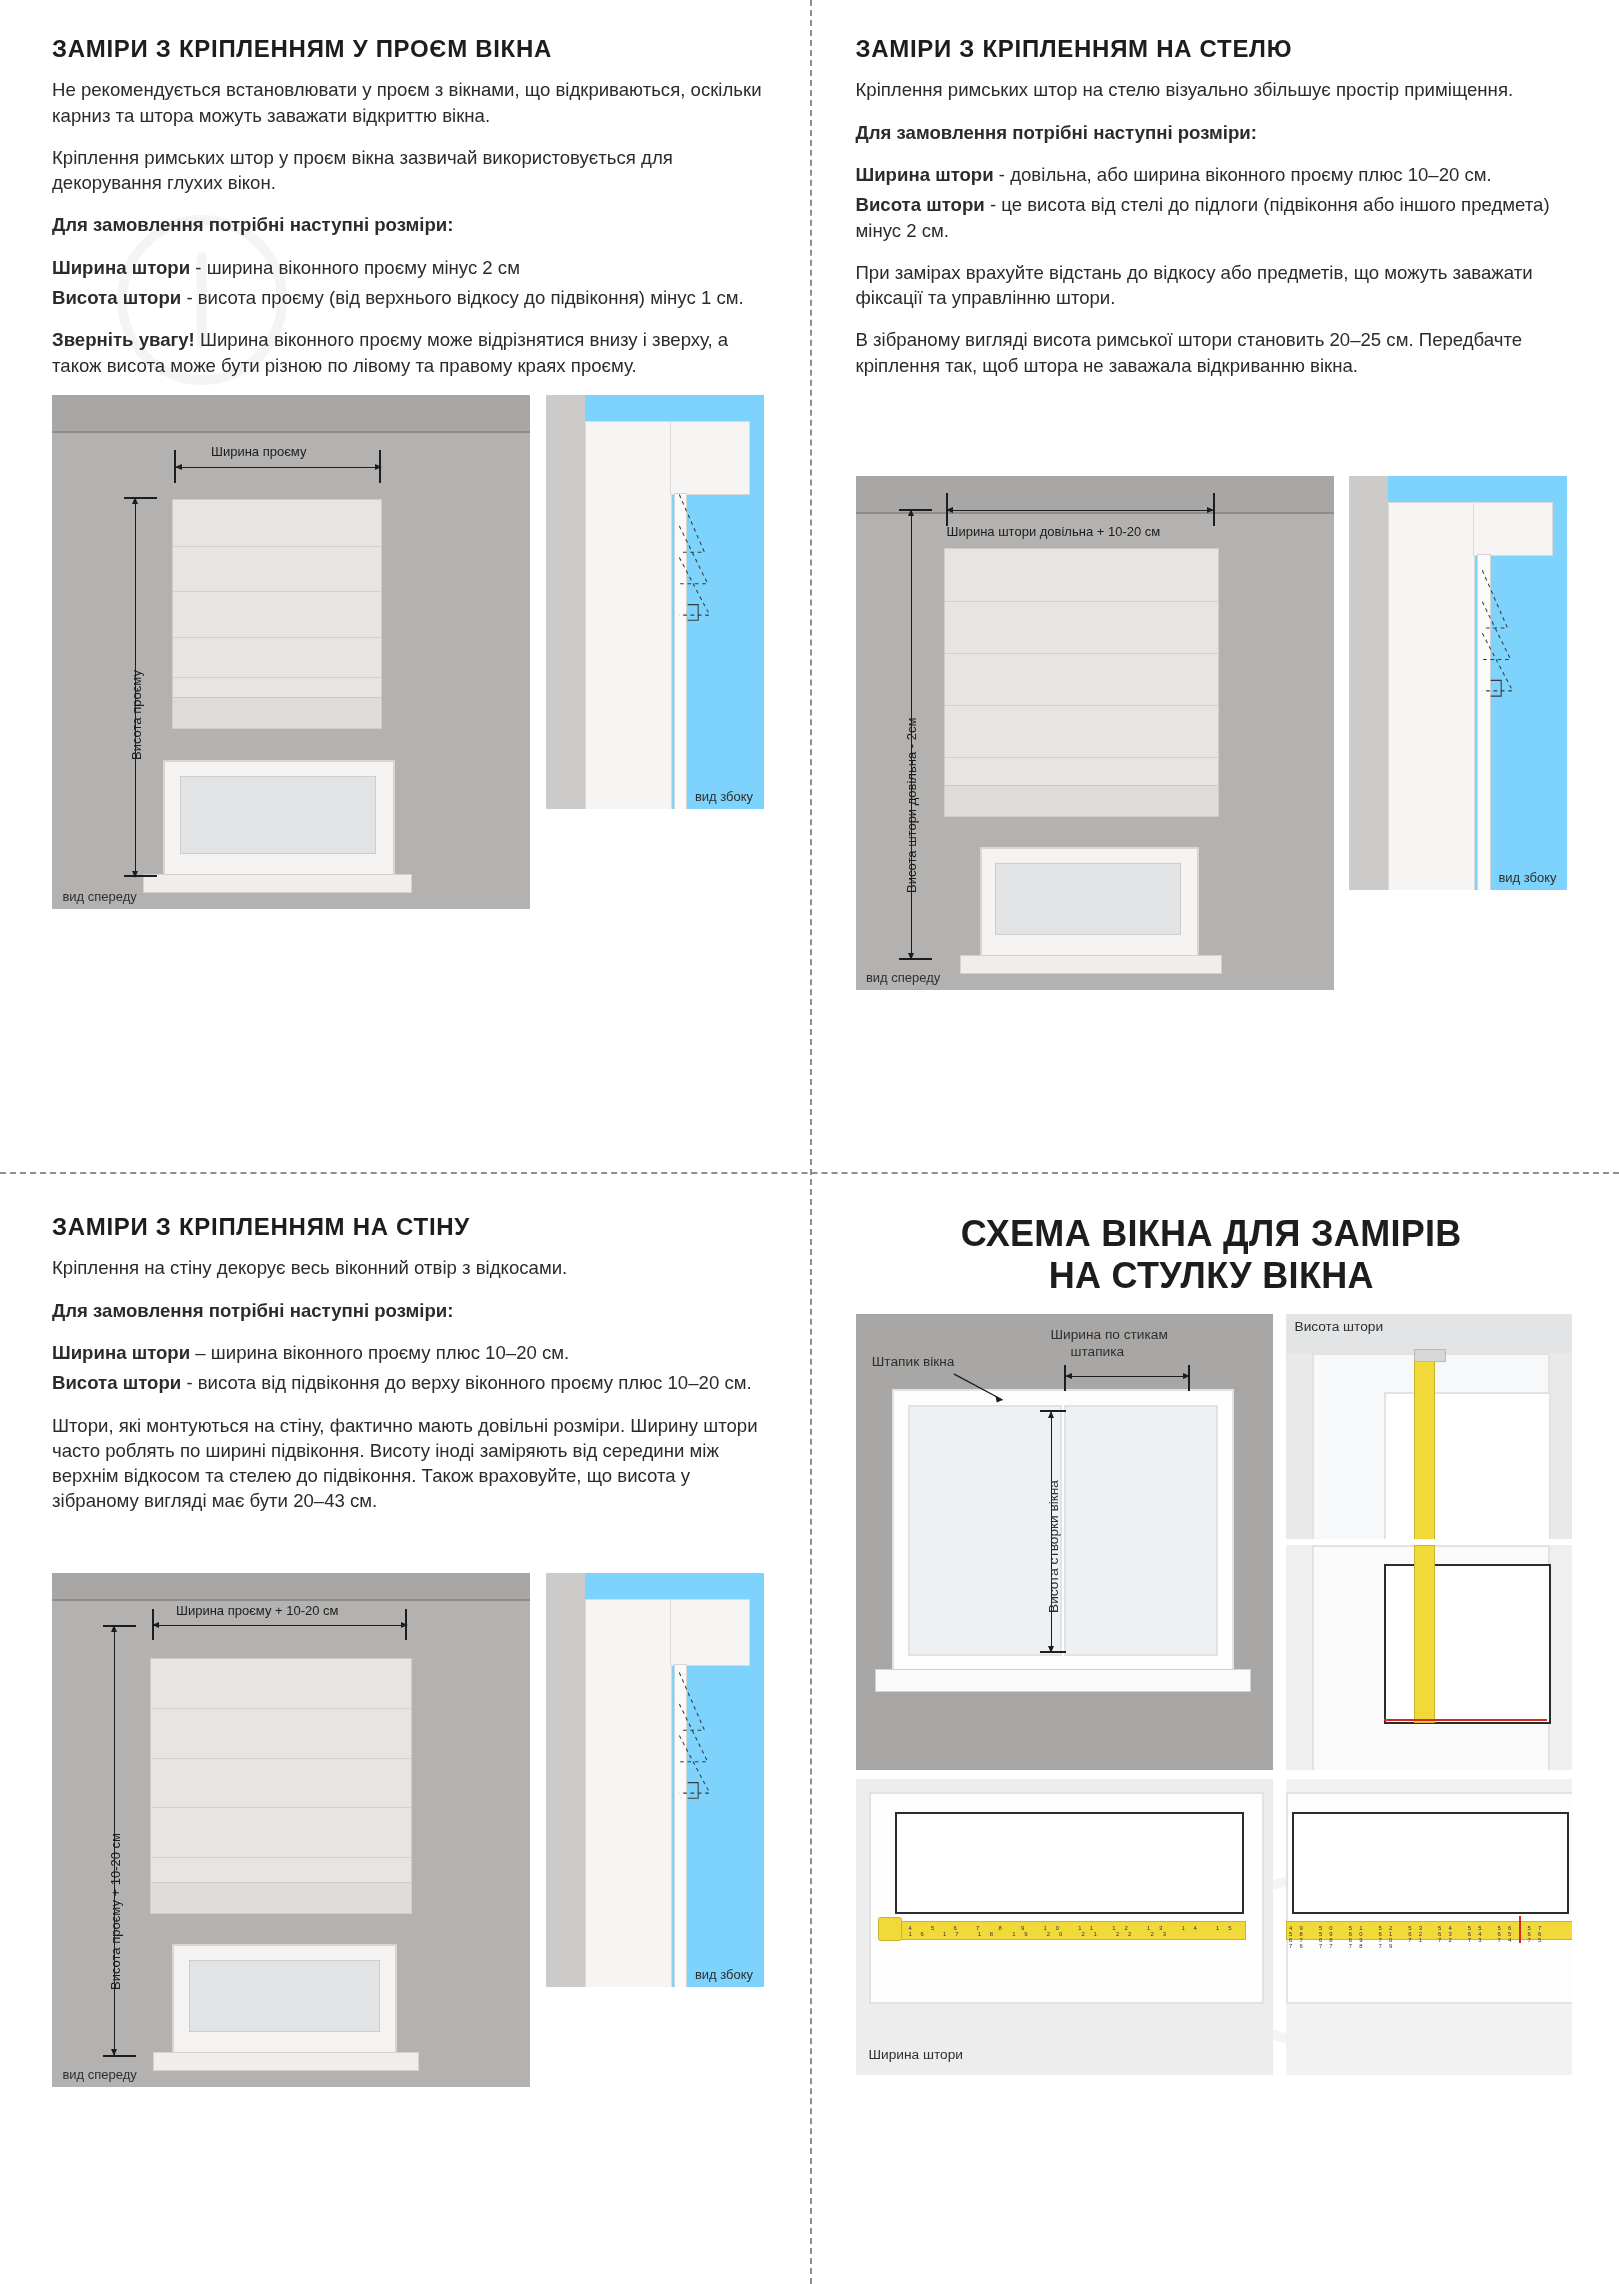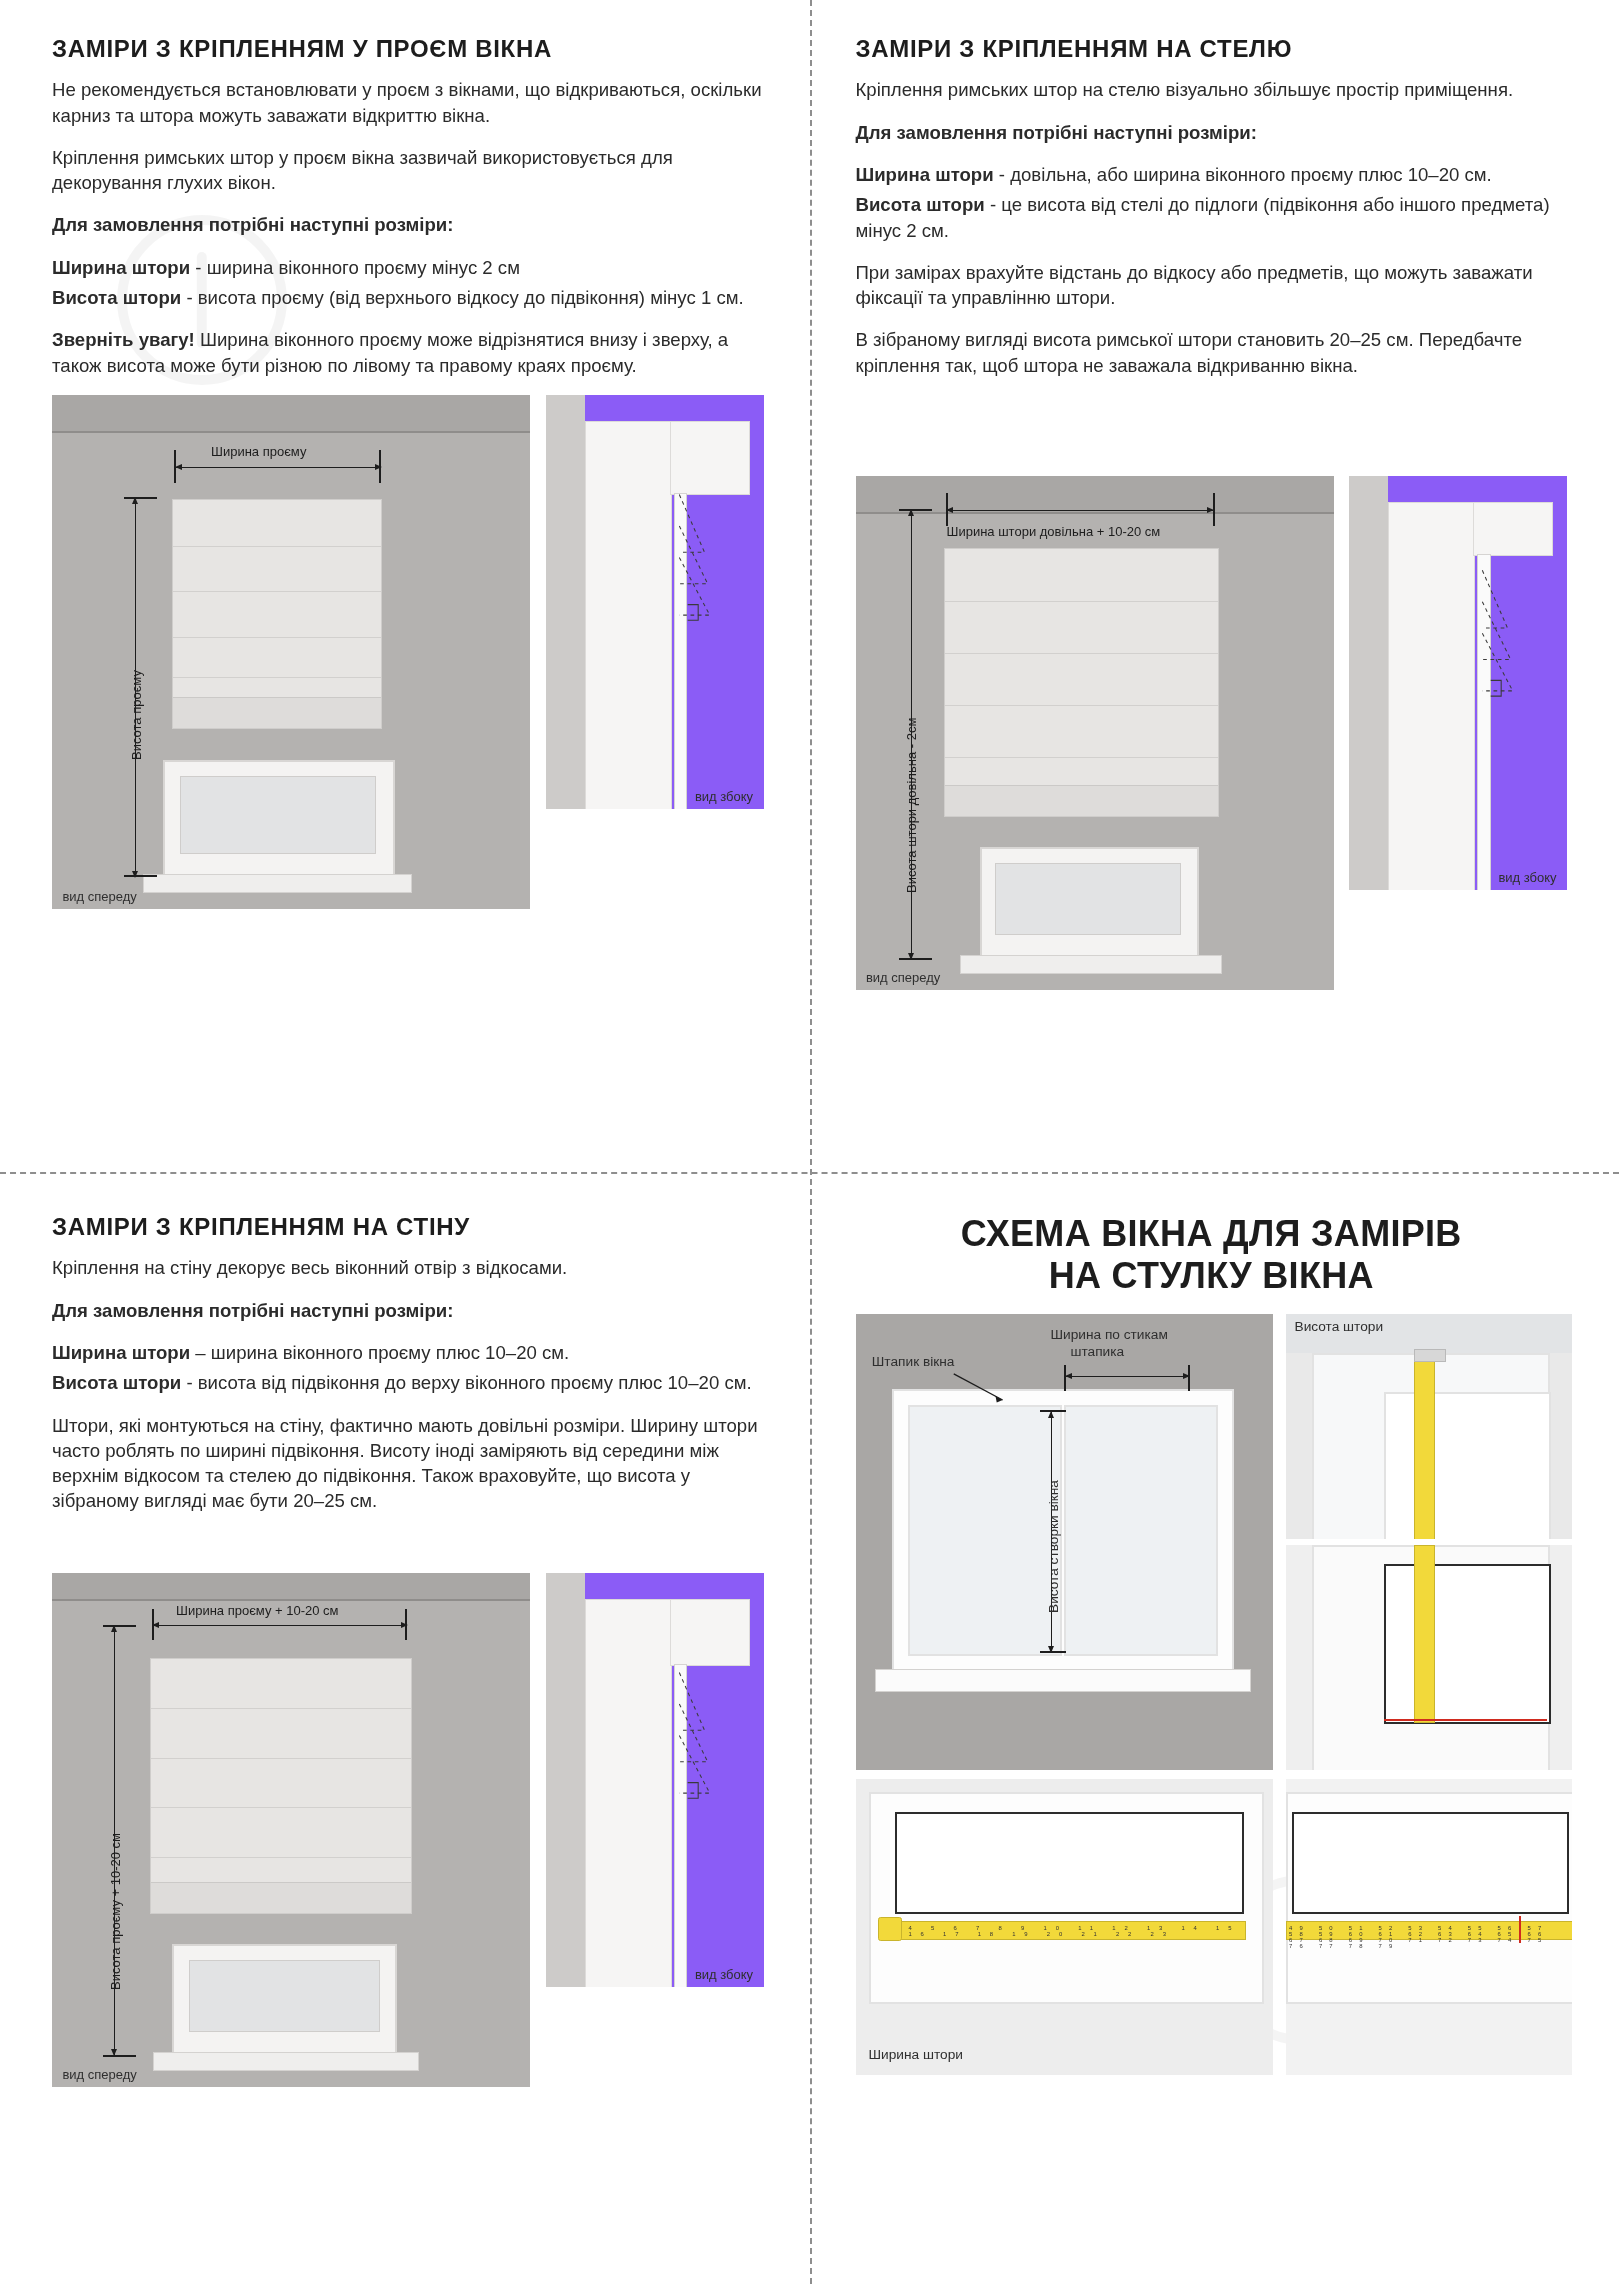--- a/index.html
+++ b/index.html
@@ -95,21 +95,21 @@
   }
   .illus-front {
     position: relative;
     background: #b4b2b0;
     flex: 0 0 478px;
     height: 514px;
     overflow: hidden;
   }
   .illus-side {
     position: relative;
-    background: #8b5cf6;
+    background: #7dd3fc;
     flex: 1 1 auto;
     height: 414px;
     overflow: hidden;
   }
   .cap {
     position: absolute;
     bottom: 5px;
     font-size: 13px;
     color: #2f2f2f;
   }
@@ -448,21 +448,21 @@
       <p class="para">Кріплення на стіну декорує весь віконний отвір з відкосами.</p>
       <p class="para b">Для замовлення потрібні наступні розміри:</p>
 
       <p class="para tight">
         <span class="b">Ширина штори</span><span> – ширина віконного проєму плюс 10–20 см.</span>
       </p>
       <p class="para">
         <span class="b">Висота штори</span><span> - висота від підвіконня до верху віконного проєму плюс 10–20 см.</span>
       </p>
 
-      <p class="para">Штори, які монтуються на стіну, фактично мають довільні розміри. Ширину штори часто роблять по ширині підвіконня. Висоту іноді заміряють від середини між верхнім відкосом та стелею до підвіконня. Також враховуйте, що висота у зібраному вигляді має бути 20–25 см.</p>
+      <p class="para">Штори, які монтуються на стіну, фактично мають довільні розміри. Ширину штори часто роблять по ширині підвіконня. Висоту іноді заміряють від середини між верхнім відкосом та стелею до підвіконня. Також враховуйте, що висота у зібраному вигляді має бути 20–43 см.</p>
 
       <div class="illus-row" style="margin-top:59px;">
         <div class="illus-front">
           <div class="wall-top" style="height:26px;"></div>
 
           <div class="win-frame" style="left:120px; top:371px; width:221px; height:111px;"></div>
           <div class="win-glass" style="left:137px; top:387px; width:189px; height:70px;"></div>
           <div class="sill" style="left:101px; top:479px; width:264px; height:17px;"></div>
 
           <div class="curtain" style="left:98px; top:85px; width:260px; height:254px;">

